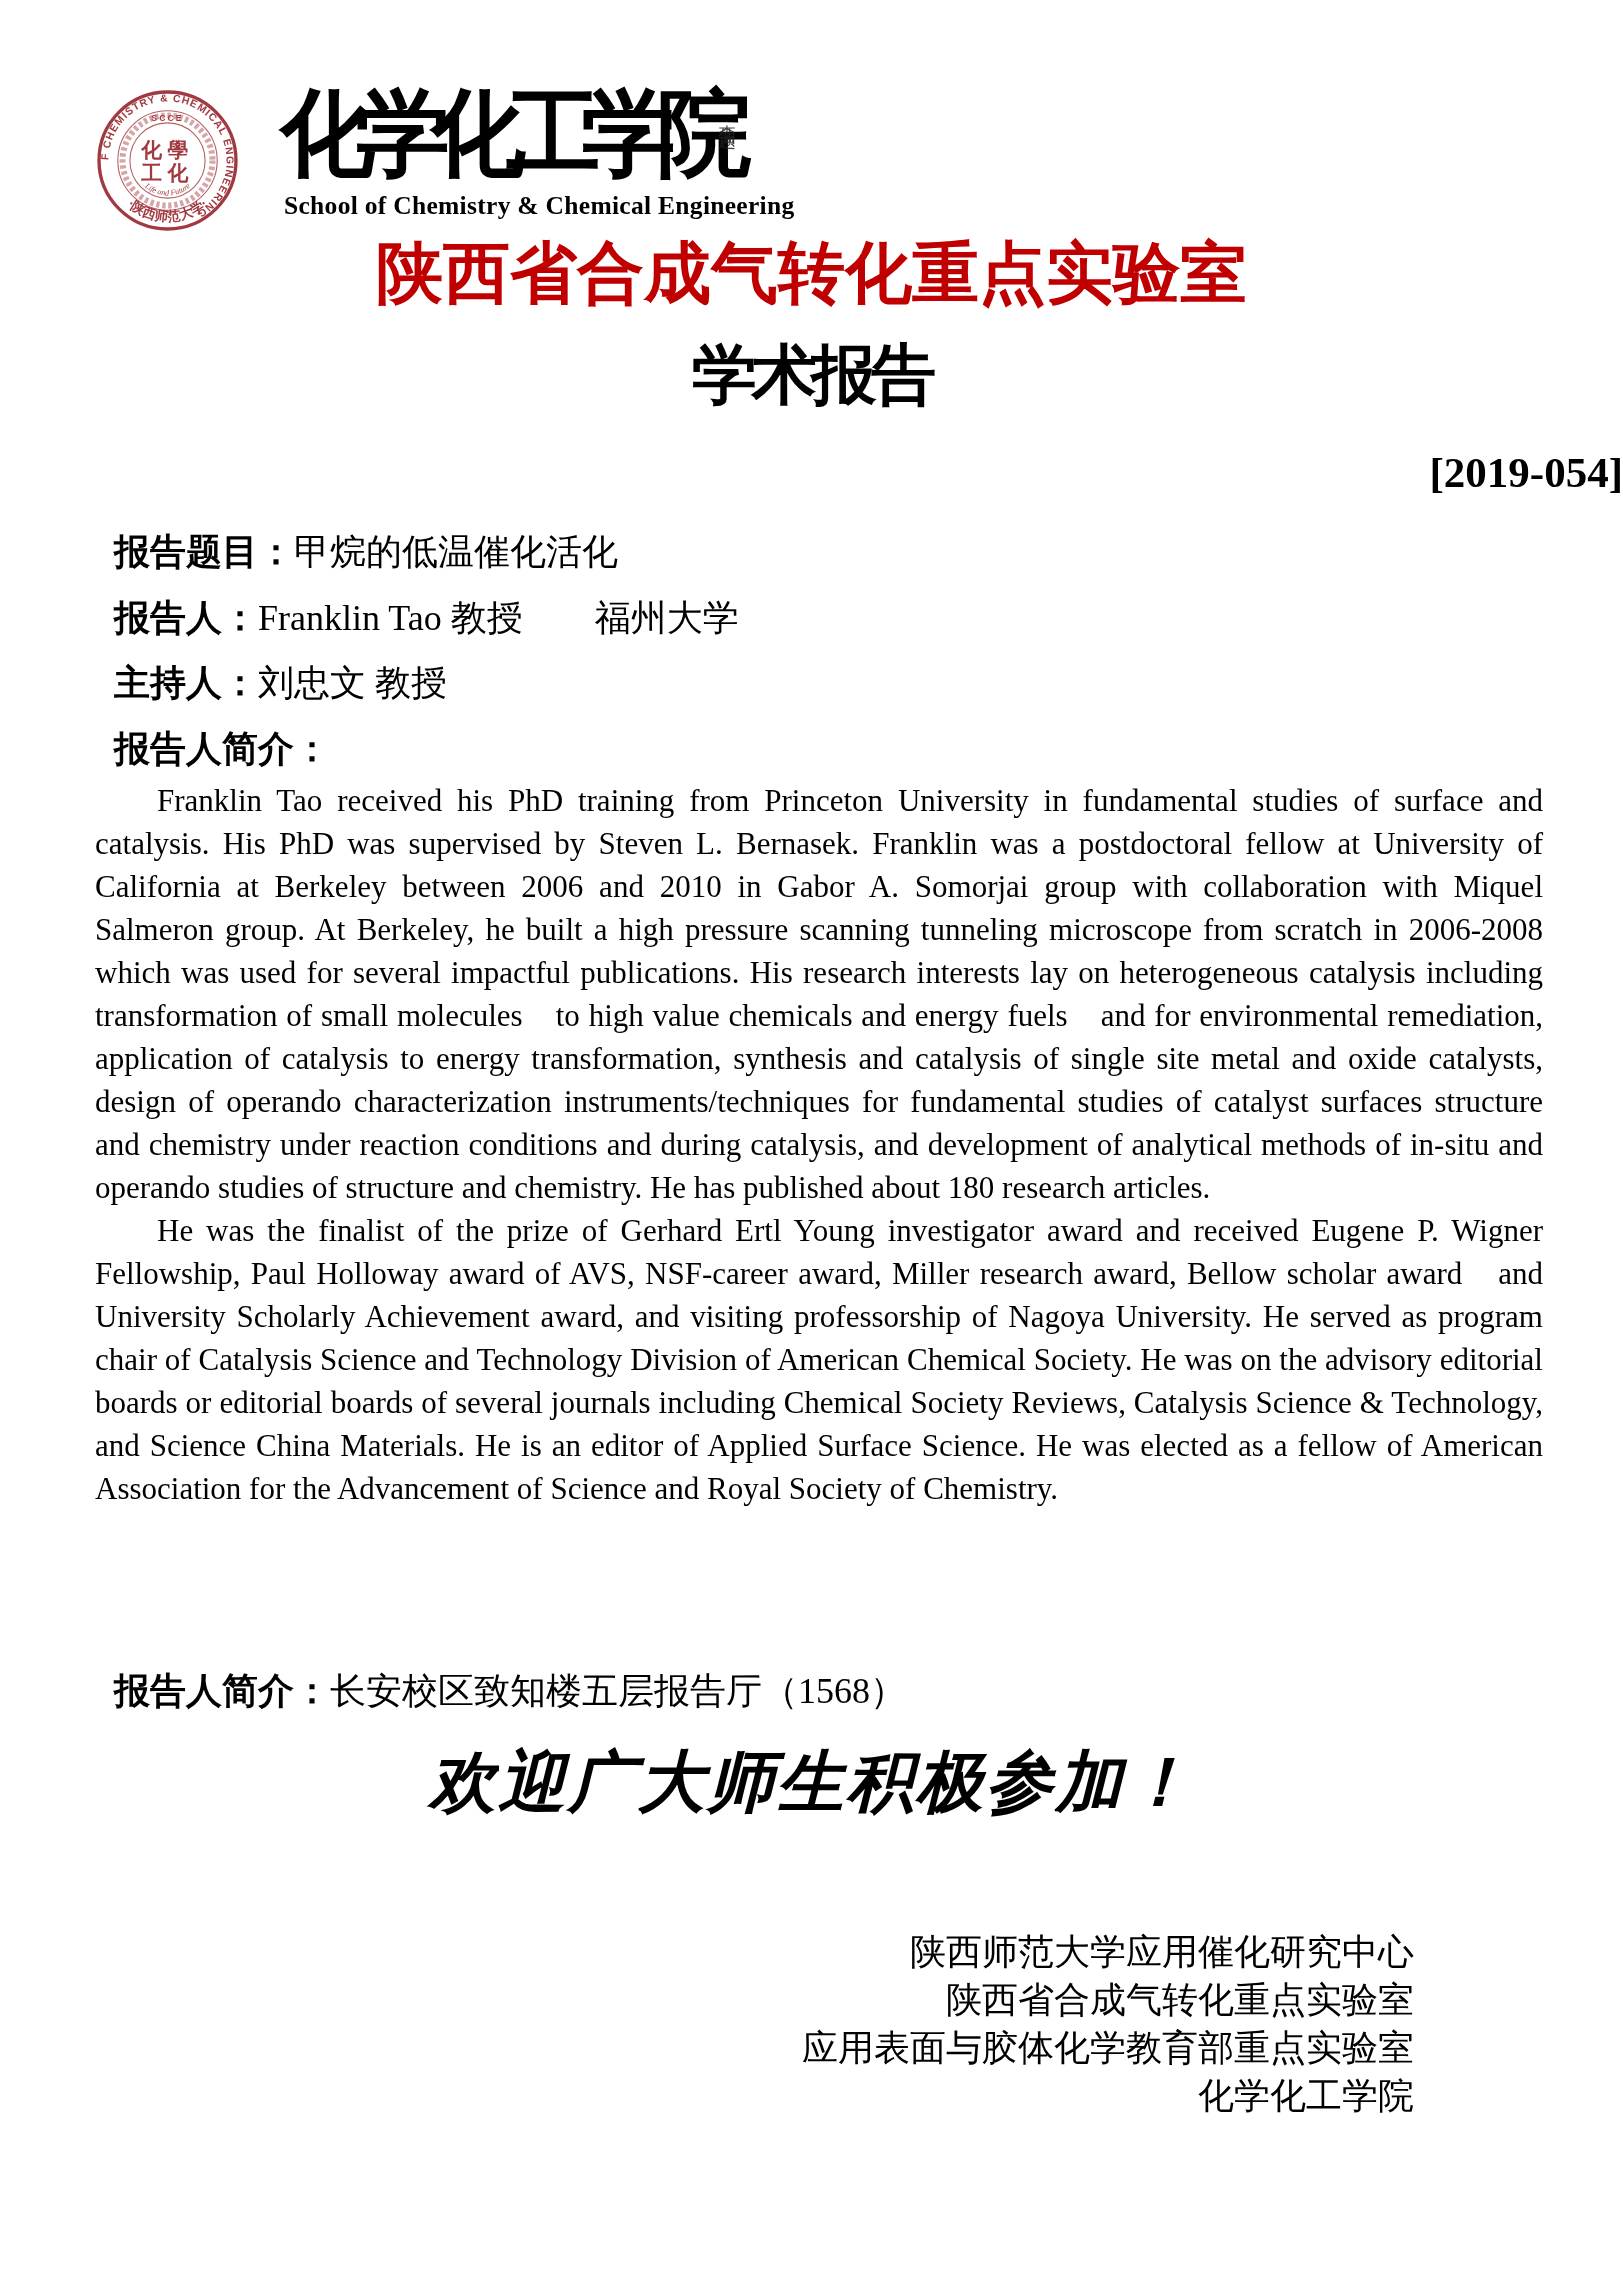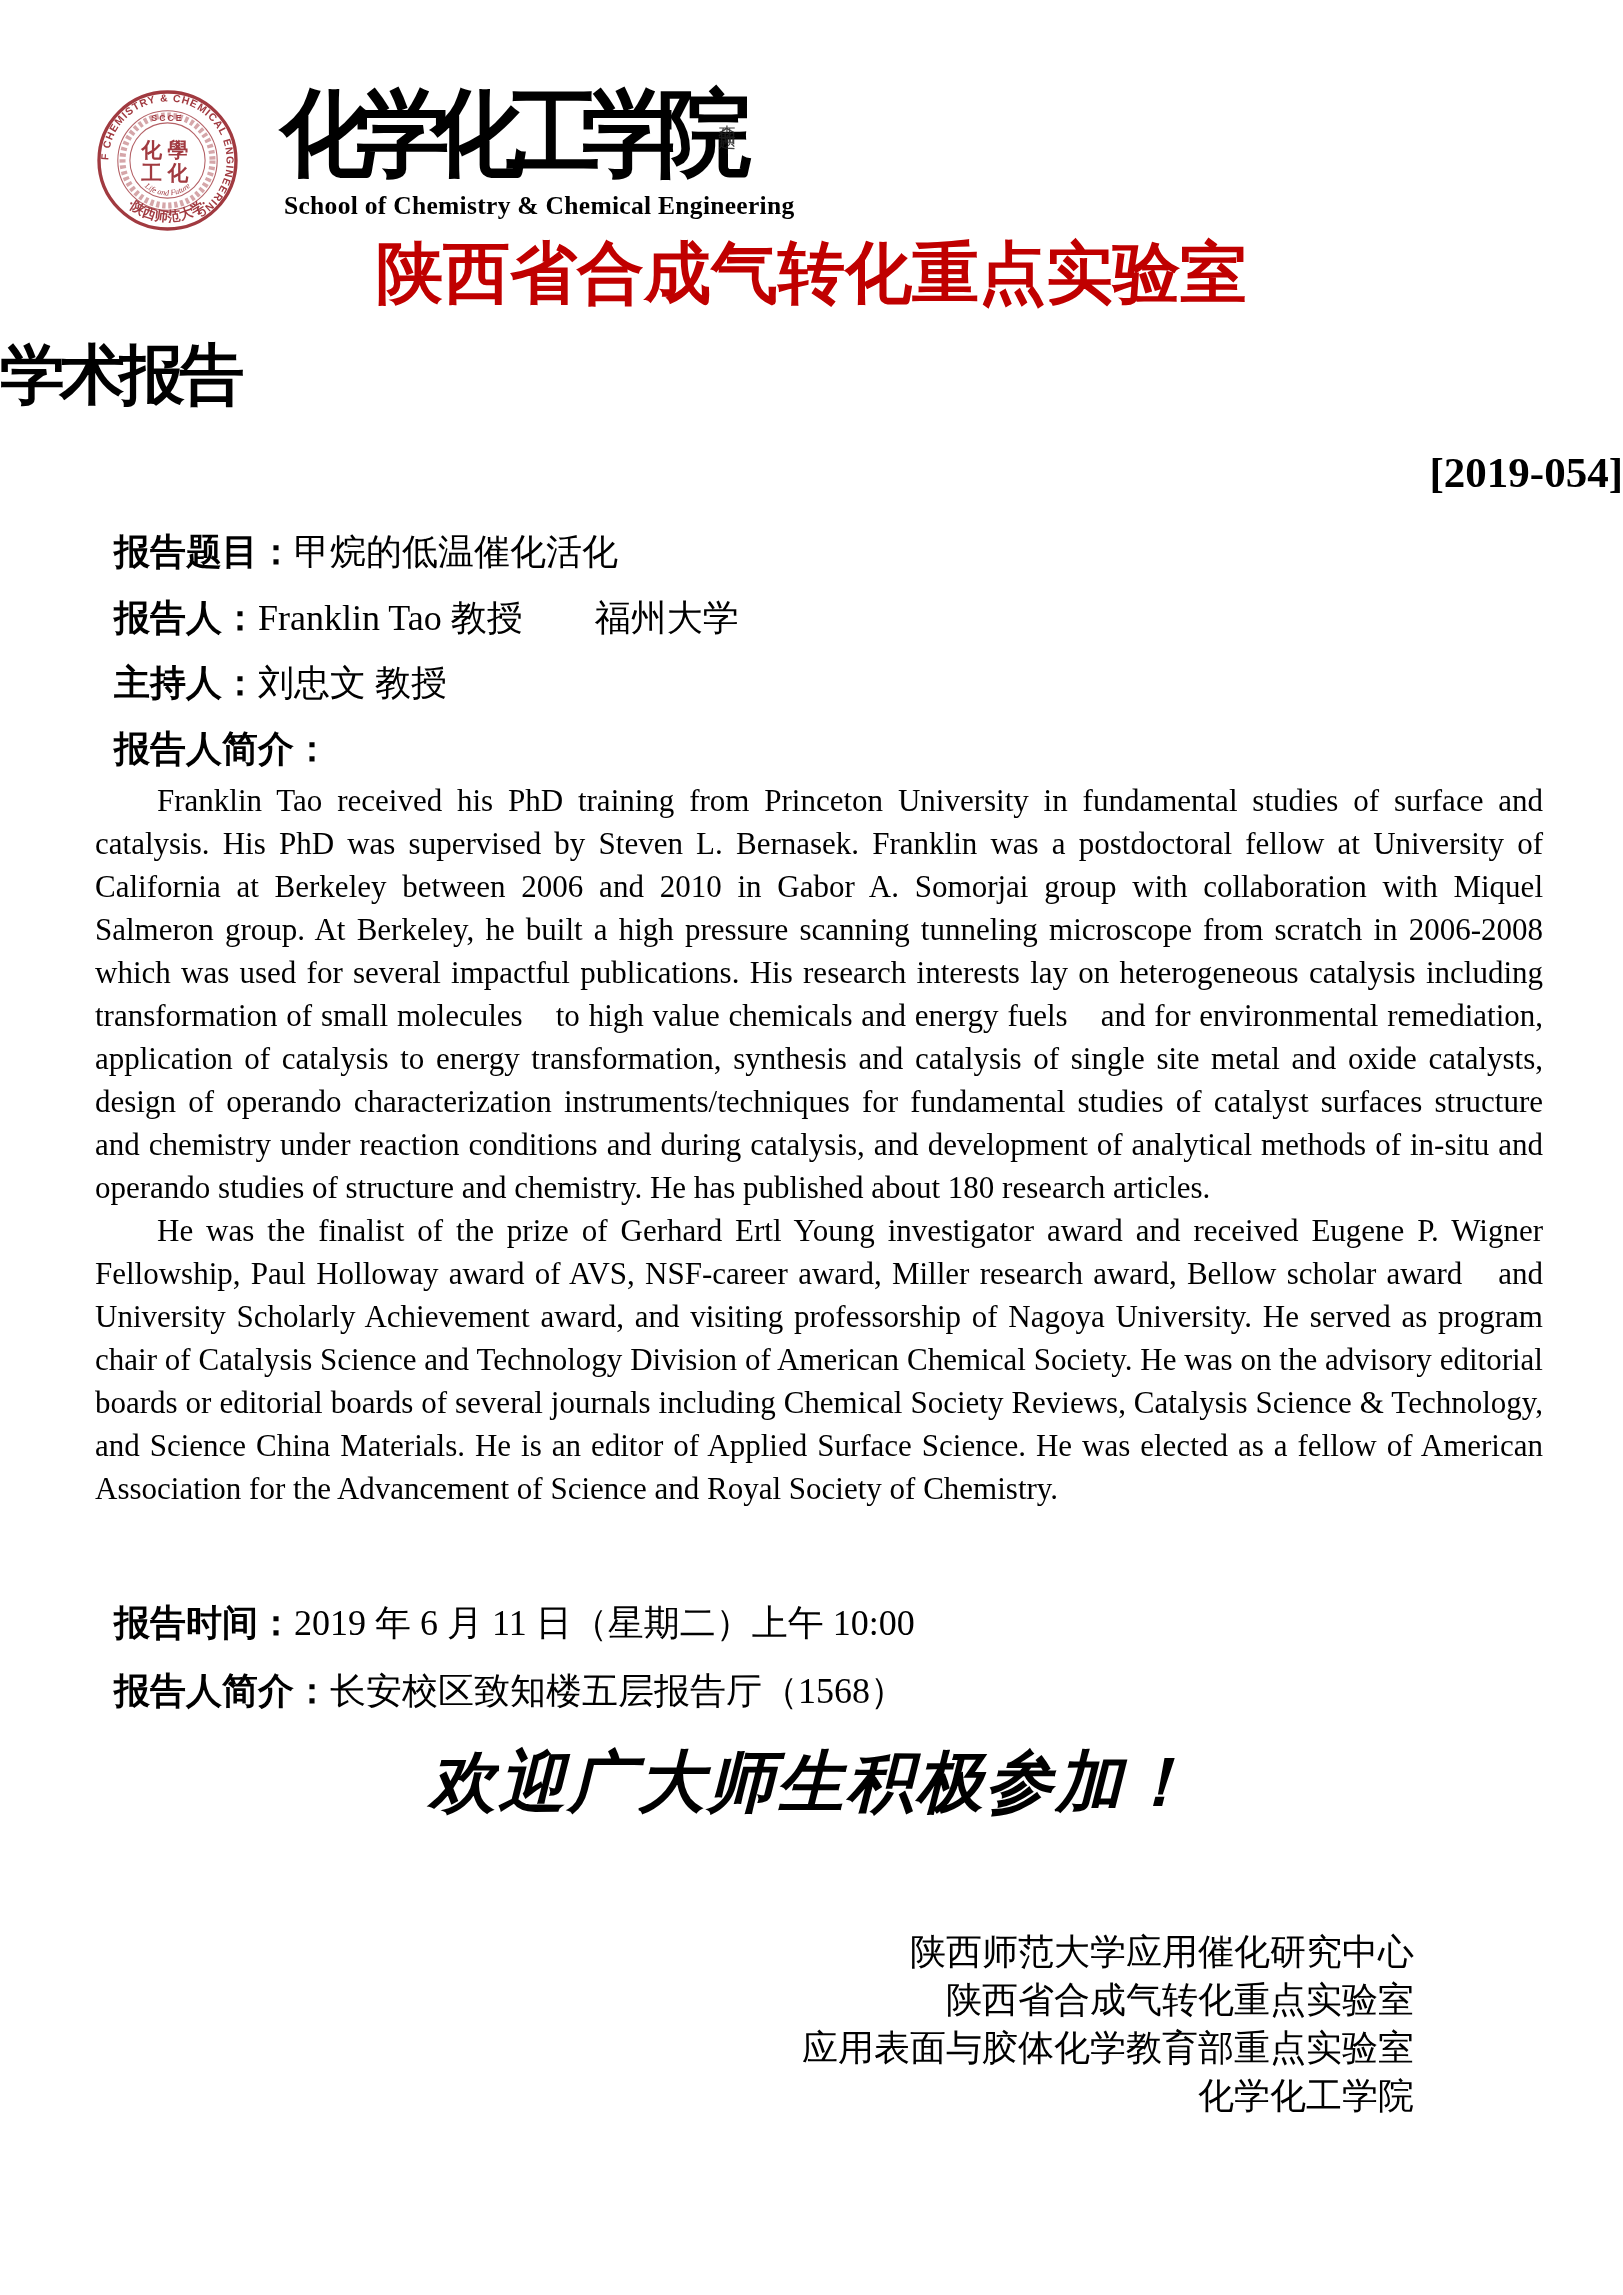--- a/index.html
+++ b/index.html
@@ -27,21 +27,21 @@
     font-size:25.5px;font-weight:bold;letter-spacing:0.3px;white-space:nowrap;
   }
 
   
   .lab-title{
     position:absolute;left:0;top:230px;width:100%;text-align:center;
     font-size:67px;font-weight:900;line-height:85px;color:var(--title-red,#c00000);
     letter-spacing:0px;white-space:nowrap;
   }
   .report-type{
-    position:absolute;left:0;top:331px;width:100%;text-align:left;
+    position:absolute;left:0;top:331px;width:100%;text-align:center;
     font-size:65px;font-weight:900;line-height:88px;letter-spacing:-5.2px;white-space:nowrap;
   }
   .serial{
     position:absolute;left:0;top:450px;width:100%;text-align:right;
     font-size:43px;font-weight:bold;line-height:46px;font-family:Liberation Serif, serif;
   }
 
   
   .info-line{position:absolute;left:95px;height:65px;line-height:65px;font-size:36px;white-space:nowrap;margin-left:19px;}
   .info-label{font-weight:bold;}
@@ -125,23 +125,20 @@
   </div>
   <div class="info-line t-bio">
     <span class="info-label">报告人简介：</span>
   </div>
 
   <div class="bio">
     <p>Franklin Tao received his PhD training from Princeton University in fundamental studies of surface and catalysis. His PhD was supervised by Steven L. Bernasek. Franklin was a postdoctoral fellow at University of California at Berkeley between 2006 and 2010 in Gabor A. Somorjai group with collaboration with Miquel Salmeron group. At Berkeley, he built a high pressure scanning tunneling microscope from scratch in 2006-2008 which was used for several impactful publications. His research interests lay on heterogeneous catalysis including transformation of small molecules　to high value chemicals and energy fuels　and for environmental remediation, application of catalysis to energy transformation, synthesis and catalysis of single site metal and oxide catalysts, design of operando characterization instruments/techniques for fundamental studies of catalyst surfaces structure and chemistry under reaction conditions and during catalysis, and development of analytical methods of in-situ and operando studies of structure and chemistry. He has published about 180 research articles.</p>
     <p>He was the finalist of the prize of Gerhard Ertl Young investigator award and received Eugene P. Wigner Fellowship, Paul Holloway award of AVS, NSF-career award, Miller research award, Bellow scholar award　and University Scholarly Achievement award, and visiting professorship of Nagoya University. He served as program chair of Catalysis Science and Technology Division of American Chemical Society. He was on the advisory editorial boards or editorial boards of several journals including Chemical Society Reviews, Catalysis Science &amp; Technology, and Science China Materials. He is an editor of Applied Surface Science. He was elected as a fellow of American Association for the Advancement of Science and Royal Society of Chemistry.</p>
   </div>
 
-  <div class="info-line s-time">
-    <span class="info-label">报告时间：</span><span>2019 年 6 月 11 日（星期二）上午 10:00</span>
-  </div>
   <div class="info-line s-venue">
     <span class="info-label">报告人简介：</span><span>长安校区致知楼五层报告厅（1568）</span>
   </div>
 
   <div class="welcome sans">欢迎广大师生积极参加！</div>
 
   <div class="footer">
     <div>陕西师范大学应用催化研究中心</div>
     <div>陕西省合成气转化重点实验室</div>
     <div>应用表面与胶体化学教育部重点实验室</div>

